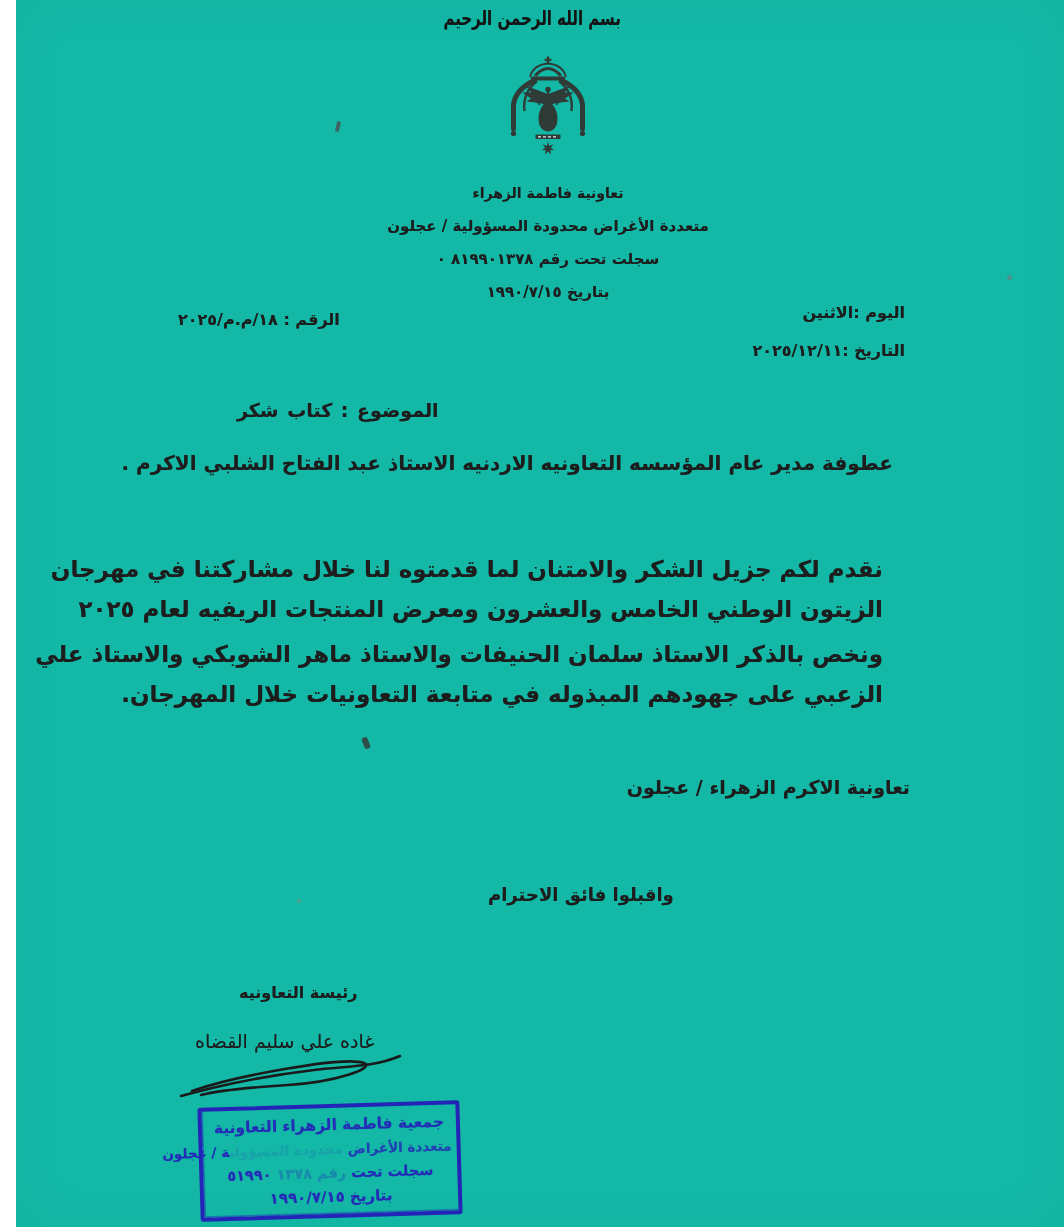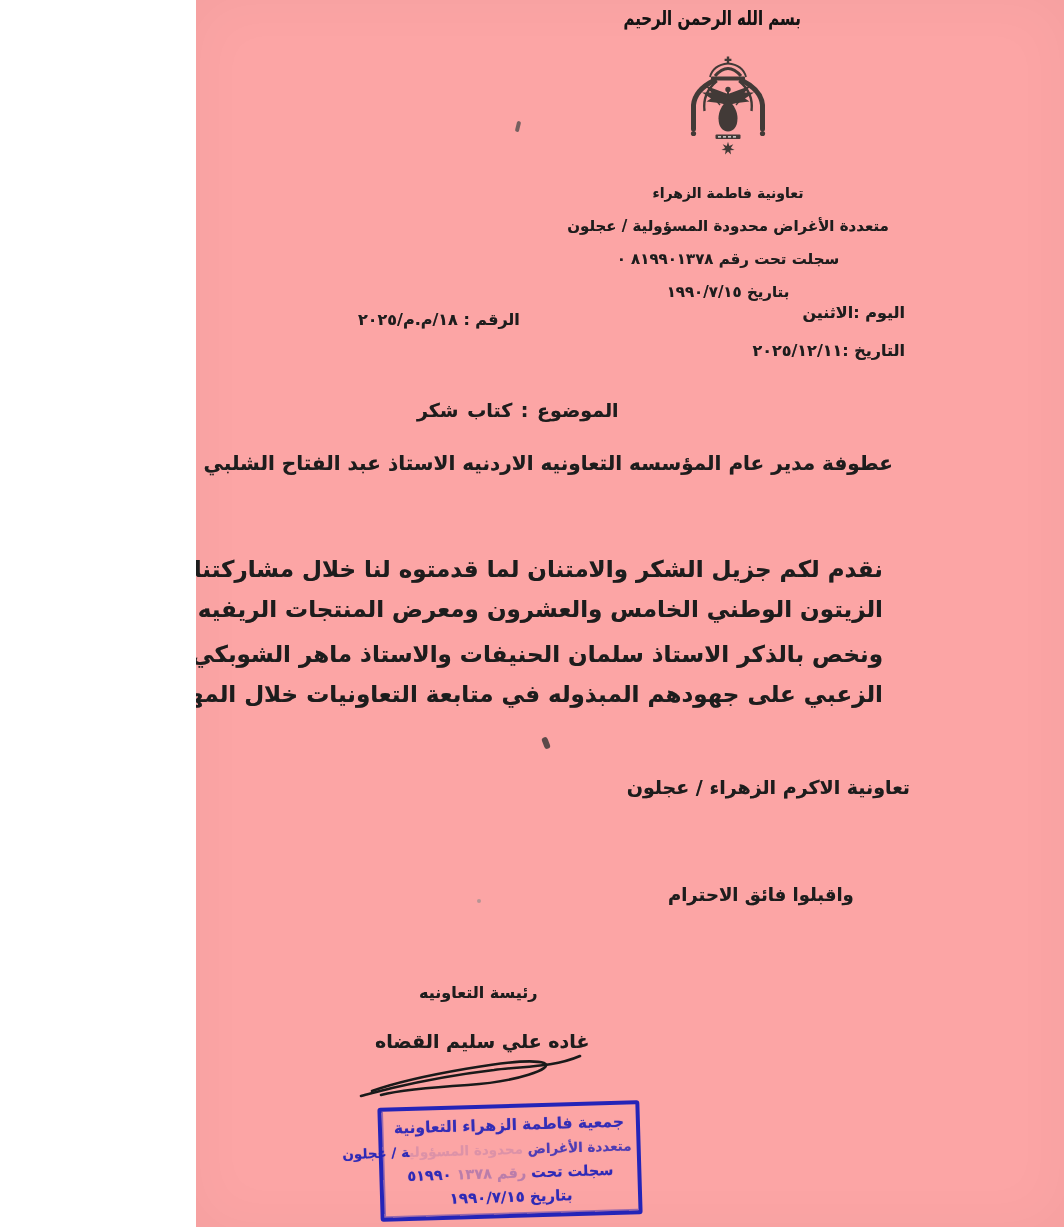--- a/index.html
+++ b/index.html
@@ -1,18 +1,18 @@
 <!DOCTYPE html>
 <html lang="ar" dir="rtl"><head>
 <meta charset="utf-8">
 <style>
   html,body{margin:0;padding:0;background:#ffffff;}
   #doc{
-    position:relative;width:868px;height:1227px;overflow:hidden;
-    background:#fca5a5;
+    position:relative;width:1048px;height:1227px;overflow:hidden;
+    background:#14b8a6;
     box-shadow:inset 0 0 60px rgba(0,0,0,.035);
     font-family:"DejaVu Sans", sans-serif;
     direction:rtl;
     color:#1d1d1d;
   }
   .abs{position:absolute;white-space:nowrap;text-align:center;}
   .ink{color:#1d1d1d;text-shadow:0 0 .4px rgba(20,20,20,.45);}
   
   .bismillah{left:455px;top:7px;width:150px;text-align:center;
     font-size:15px;font-weight:bold;letter-spacing:-.5px;
@@ -28,21 +28,21 @@
   .day-line{right:159px;top:303px;font-size:16px;font-weight:bold;}
   .date-line{right:159px;top:341px;font-size:16px;font-weight:bold;}
   .subject{left:221px;top:399px;font-size:19px;font-weight:bold;letter-spacing:.4px;word-spacing:2px;}
   .addressee{right:171px;top:451px;font-size:20px;font-weight:bold;}
   .para{text-align:right;font-size:23px;font-weight:bold;line-height:40px;}
   .p1{right:181px;top:549px;}
   .p2{right:181px;top:634px;}
   .sender{right:154px;top:776px;font-size:19px;font-weight:bold;}
   .closing{left:472px;top:884px;font-size:18px;font-weight:bold;}
   .sig-title{left:223px;top:983px;font-size:16px;font-weight:bold;}
-  .sig-name{left:179px;top:1030px;font-size:19px;font-weight:bold;}
+  .sig-name{left:179px;top:1030px;font-size:19px;font-weight:normal;}
   .sig-scribble{position:absolute;left:160px;top:1050px;width:230px;height:48px;}
   
   .stamp{
     left:183px;top:1104px;width:244px;
     border:4px solid #2424b8;border-radius:3px;
     box-shadow:inset 4px -4px 0 -2.5px rgba(36,36,184,.45);
     padding:5px 5px;transform:rotate(-1.7deg);transform-origin:center;
     text-align:center;color:#2424b8;font-weight:bold;line-height:24px;
     text-shadow:0 0 .8px rgba(36,36,184,.5);
   }

